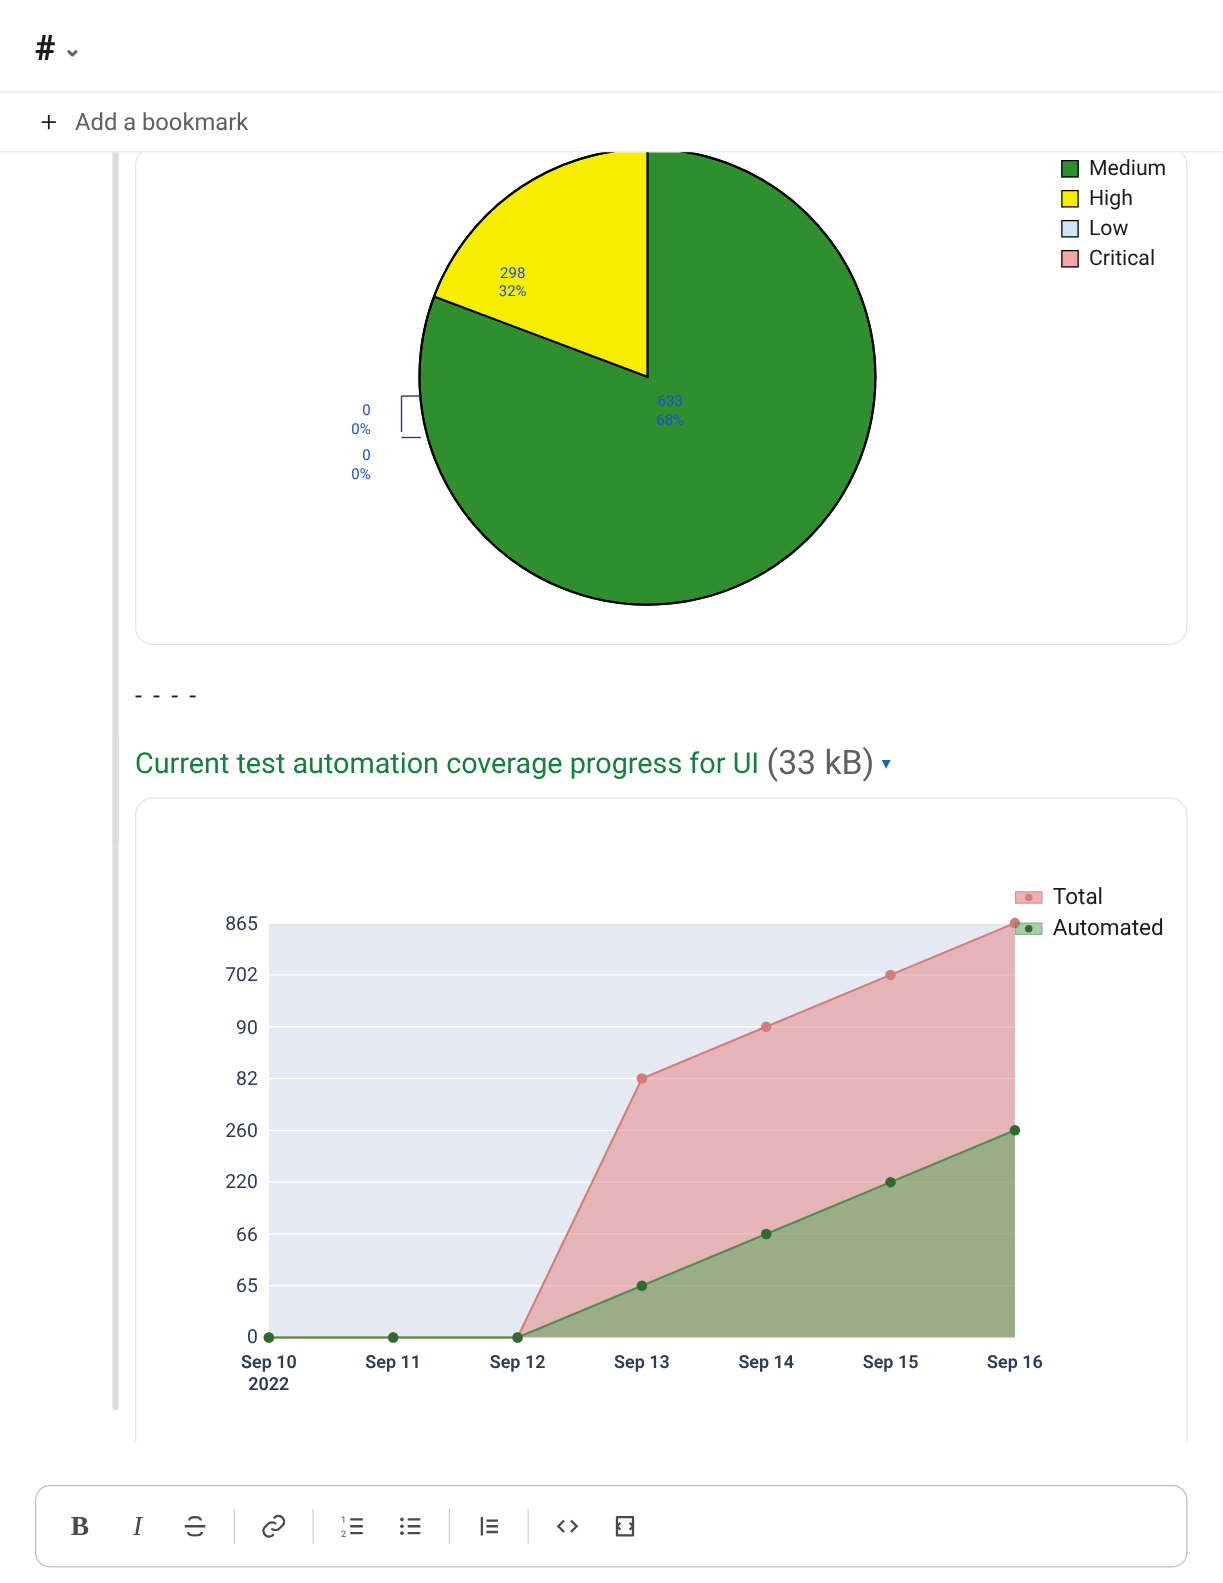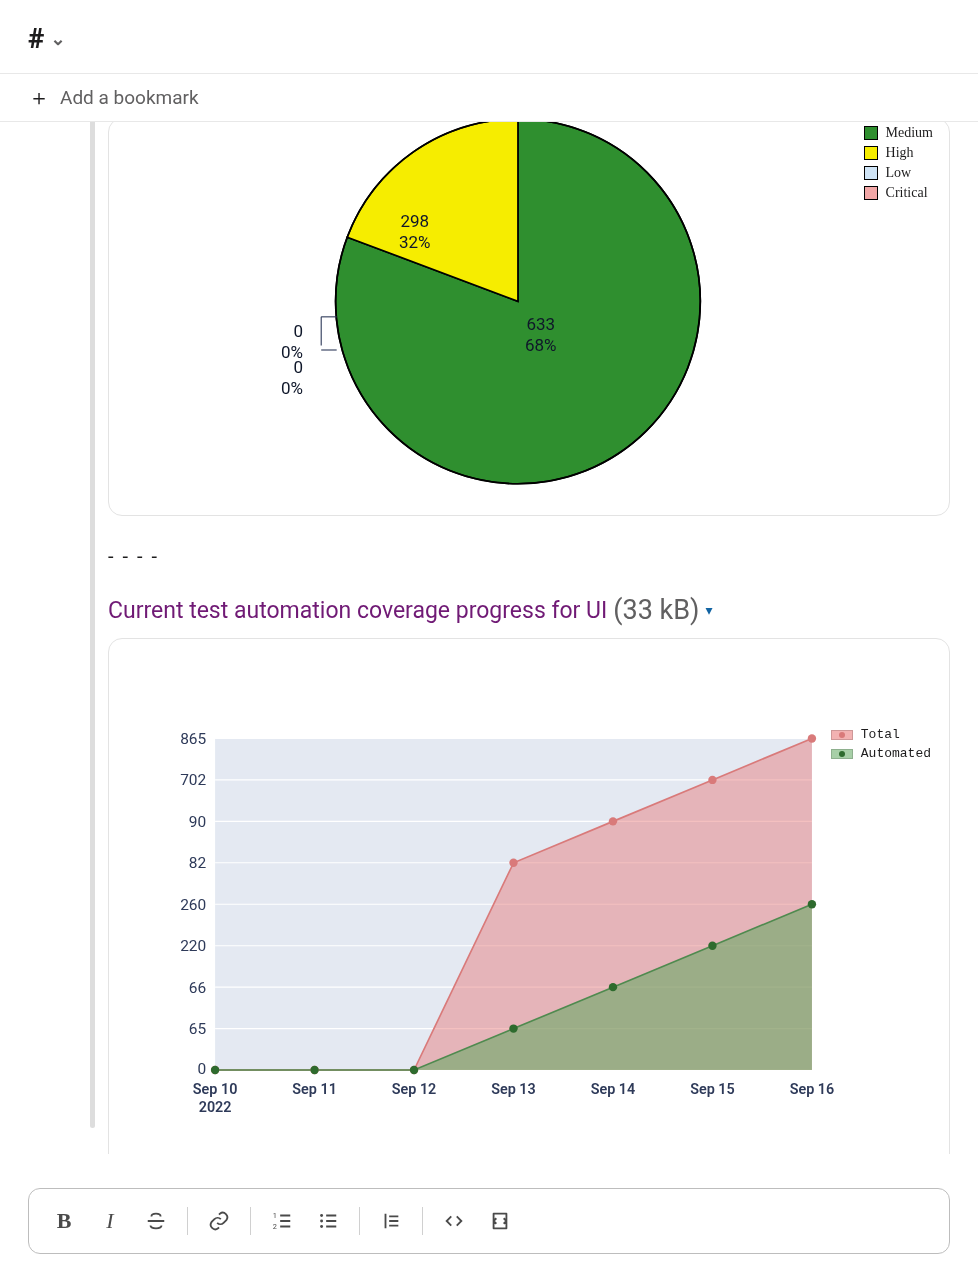--- a/index.html
+++ b/index.html
@@ -15,31 +15,31 @@
   .gutter { width:80px; flex:0 0 80px; position:relative; }
   .gutter-bar { position:absolute; left:62px; top:0; bottom:0; width:5px; background:#dddddd; border-radius:3px; }
   .gutter-bar.short1 { top:-4px; height:560px; }
   .gutter-bar.short2 { top:0; height:100%; }
   .content { flex:1; min-width:0; }
   .card { border:1px solid #e3e3e3; border-radius:14px; background:#fff; padding:0; position:relative; overflow:hidden; }
   .card.pie { height:398px; margin-top:-4px; }
   .card.area { height:548px; margin-top:12px; }
   .dashes { font-size:20px; letter-spacing:2px; color:#1d1c1d; margin:28px 0 20px 80px; }
   .file-title-row { display:flex; align-items:center; gap:6px; margin:6px 0 0 0; }
-  .file-title { font-size:23px; color:#701a75; }
+  .file-title { font-size:23px; color:#15803d; }
   .file-size { font-size:27px; color:#616061; }
   .file-caret { color:#1264a3; font-size:14px; }
   .card-inner { position:relative; width:100%; height:100%; }
-  .legend { position:absolute; right:16px; top:6px; font-size:14px;font-family:Liberation Serif, serif; }
+  .legend { position:absolute; right:16px; top:6px; font-size:17px; }
   .legend-row { display:flex; align-items:center; gap:8px; margin-bottom:4px; }
   .sw { width:14px; height:14px; border:1px solid #000; }
-  .legend2 { position:absolute; right:18px; top:88px; font-size:13px;font-family:Liberation Mono, monospace; }
+  .legend2 { position:absolute; right:18px; top:68px; font-size:18px; }
   .legend2 .sw2 { width:22px; height:10px; border:1px solid rgba(0,0,0,0.15); position:relative; }
   .legend2 .dot { position:absolute; left:50%; top:50%; width:6px; height:6px; border-radius:50%; transform:translate(-50%,-50%); }
-  .pie-lbl { position:absolute; font-size:17px; color:#0f172a; text-align:center; line-height:1.25; }
+  .pie-lbl { position:absolute; font-size:12px; color:#1d4ed8; text-align:center; line-height:1.25; }
   .chart-svg { position:absolute; inset:0; }
   .axis-tick { font-size:14px; fill:#2e3a59; }
   .axis-tick-x { font-size:13px; fill:#2e3a59; font-weight:600; }
   .plot-bg { fill:#e4e9f2; }
   .area-total { fill:rgba(231,115,115,0.45); }
   .area-auto { fill:rgba(95,168,95,0.55); }
   .line-total { stroke:#d97a7a; stroke-width:1.5; fill:none; }
   .line-auto  { stroke:#4f8a4f; stroke-width:1.5; fill:none; }
   .pt { r:3.8; stroke:#fff; stroke-width:0; }
   .pt.total { fill:#d97a7a; }

